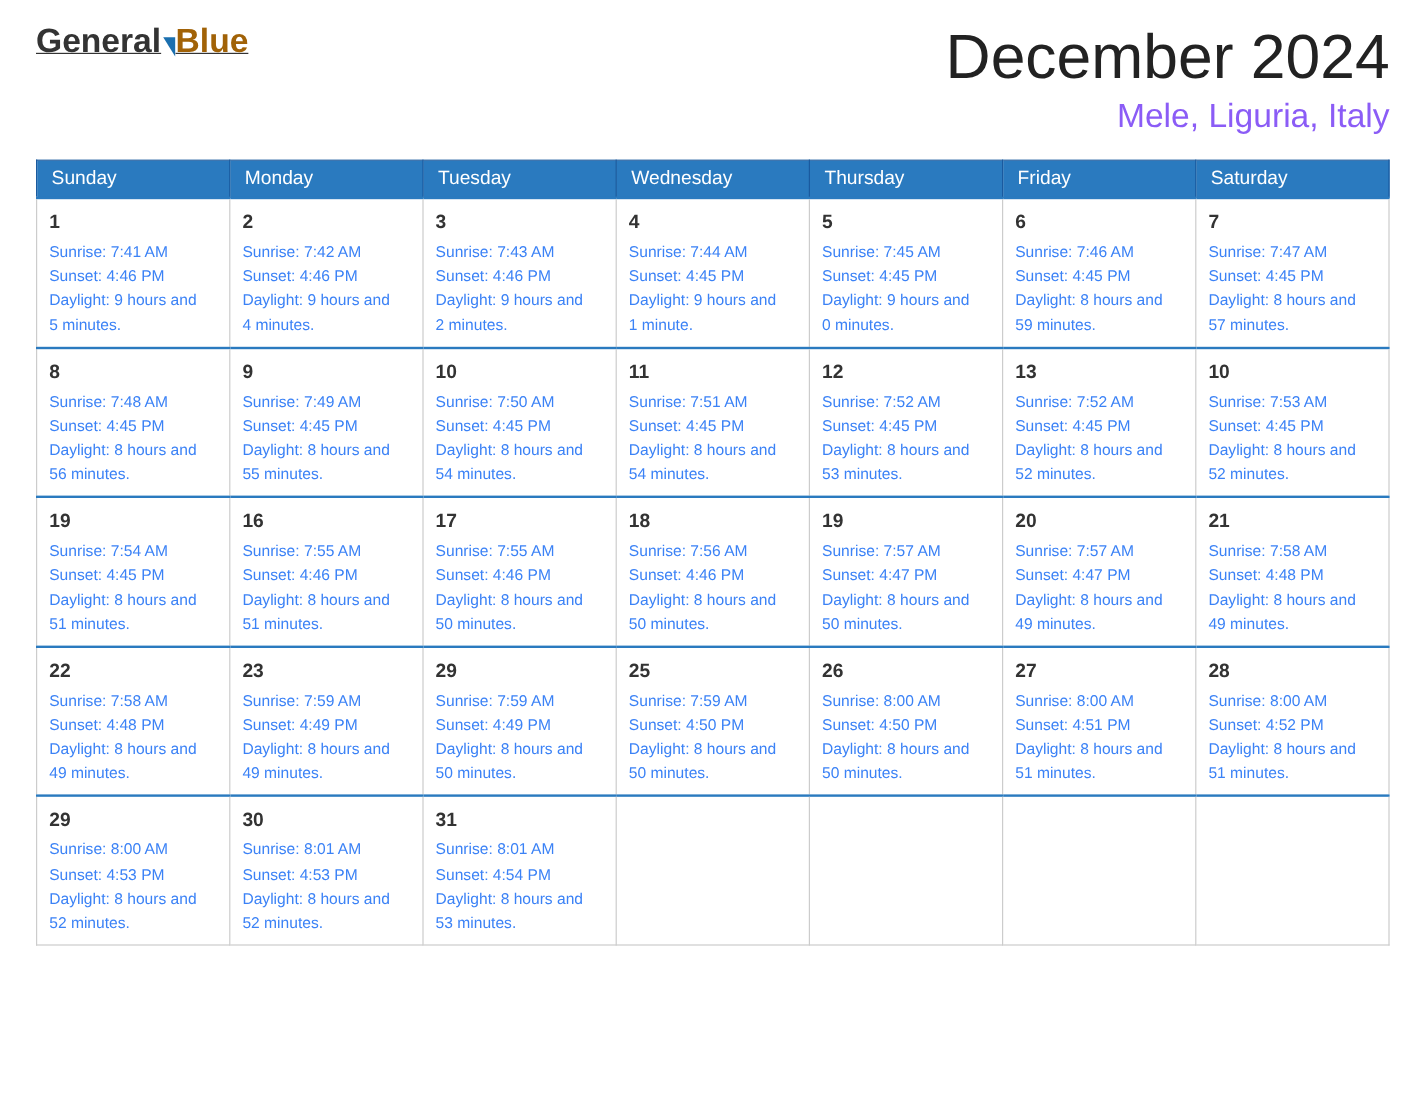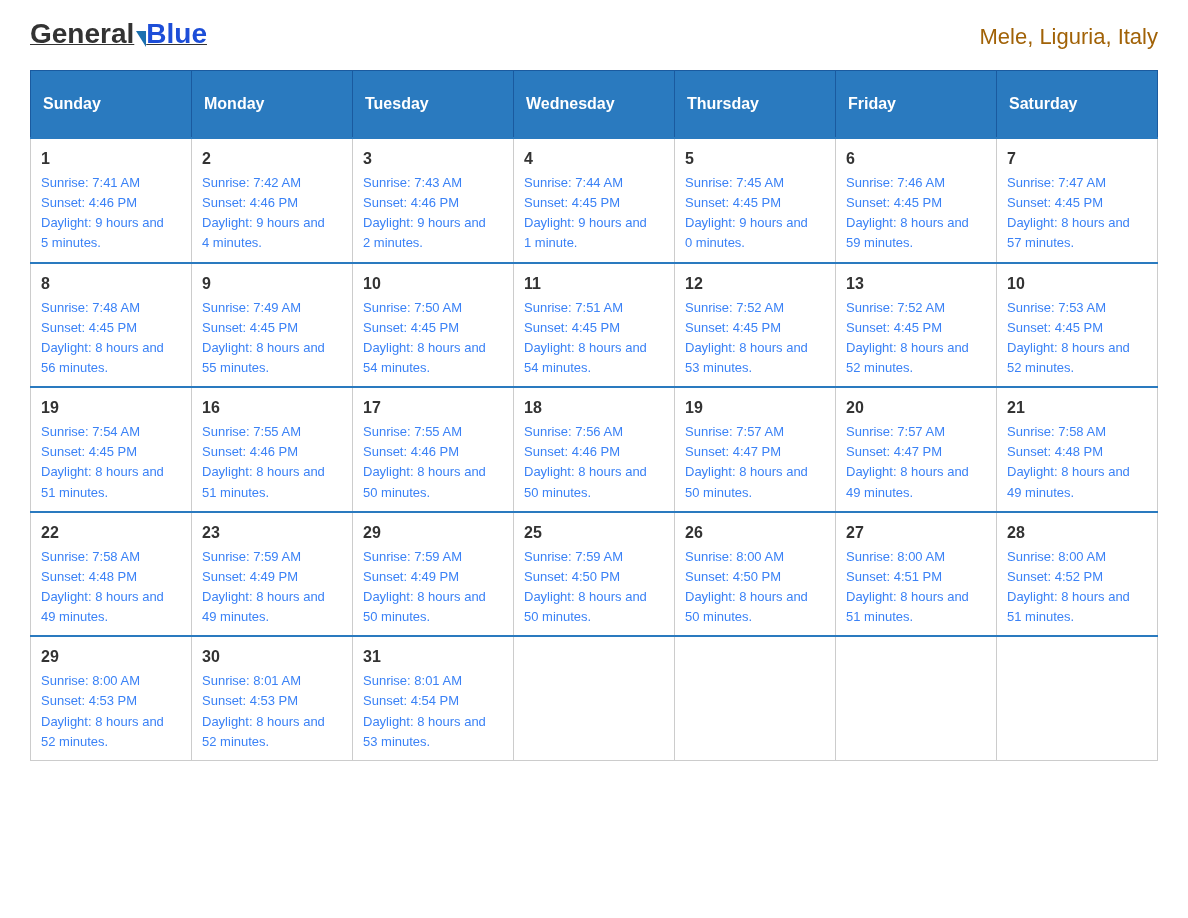--- a/index.html
+++ b/index.html
@@ -25,21 +25,21 @@
     }
     .logo-general {
       font-size: 28px;
       font-weight: bold;
       color: #333;
       line-height: 1;
     }
     .logo-blue {
       font-size: 28px;
       font-weight: bold;
-      color: #1d4ed8;
+      color: #a16207;
       line-height: 1;
     }
     .logo-triangle {
       display: inline-block;
       width: 0;
       height: 0;
       border-left: 10px solid transparent;
       border-top: 16px solid #1a6faf;
       margin-left: 2px;
       vertical-align: middle;
@@ -47,35 +47,35 @@
     .title-section {
       text-align: right;
     }
     .month-title {
       font-size: 52px;
       font-weight: normal;
       color: #222;
       line-height: 1.1;
     }
     .location {
-      font-size: 22px;
-      color: #a16207;
+      font-size: 28px;
+      color: #8b5cf6;
       margin-top: 4px;
     }
     .calendar {
       width: 100%;
       border-collapse: collapse;
       border: 1px solid #aaa;
     }
     .calendar th {
       background-color: #2a7abf;
       color: #fff;
       font-size: 16px;
-      font-weight: bold;
-      padding: 24px 12px;
+      font-weight: normal;
+      padding: 6px 12px;
       text-align: left;
       border: 1px solid #1a5a9f;
     }
     .calendar td {
       vertical-align: top;
       padding: 8px 10px;
       border: 1px solid #ccc;
       font-size: 13px;
       line-height: 1.5;
       width: calc(100% / 7);
@@ -105,20 +105,21 @@
 <div class="header">
   <div class="logo">
     <div>
       <span class="logo-general">General</span><span class="logo-triangle"></span>
     </div>
     <div>
       <span class="logo-blue">Blue</span>
     </div>
   </div>
   <div class="title-section">
+    <div class="month-title">December 2024</div>
     <div class="location">Mele, Liguria, Italy</div>
   </div>
 </div>
 
 <table class="calendar">
   <thead>
     <tr>
       <th>Sunday</th>
       <th>Monday</th>
       <th>Tuesday</th>

